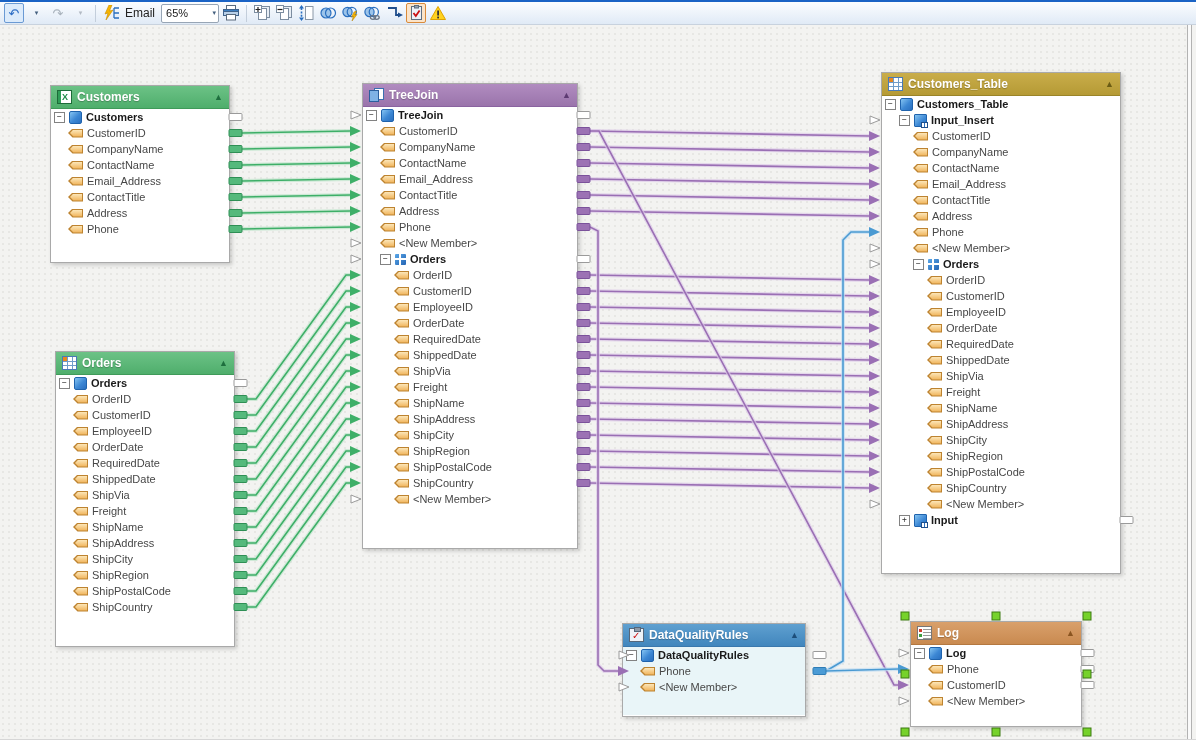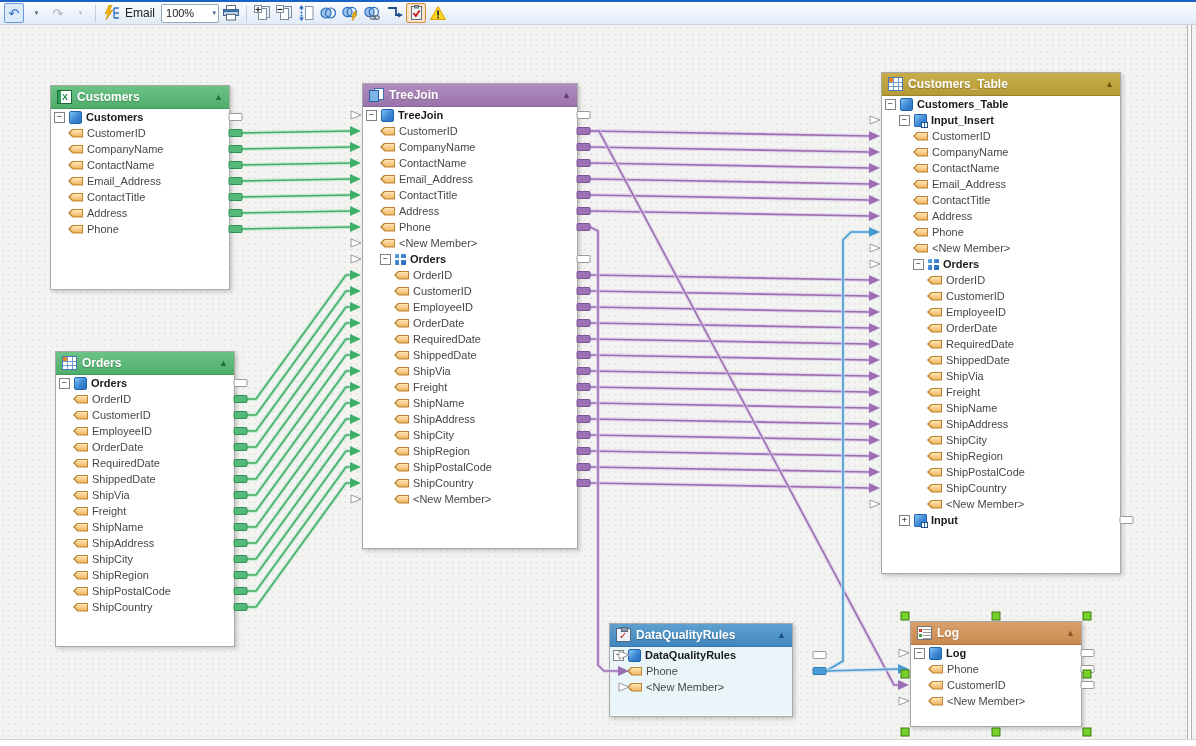--- a/index.html
+++ b/index.html
@@ -118,21 +118,21 @@
 
     <div class="tbtn">
       <svg class="tsvg" width="17" height="16" viewBox="0 0 17 16">
         <polygon points="6,0 2,9 5,8 3,15 10,5 6.5,6 9,0" fill="#f7b500" stroke="#c88a00" stroke-width="0.6"></polygon>
         <path d="M11,3 h5 M11,8 h5 M11,13 h5 M11,3 v10" stroke="#2a6fbf" stroke-width="1.3" fill="none"></path>
       </svg>
     </div>
 
     <span id="zoomlbl">Email</span>
     <div id="zoombox">
-      <span>100%</span>
+      <span>65%</span>
       <span class="caret">▾</span>
     </div>
 
     <div class="tbtn">
       <svg class="tsvg" width="18" height="16" viewBox="0 0 18 16">
         <rect x="4.5" y="0.5" width="9" height="4" fill="#fff" stroke="#5a6b7d"></rect>
         <rect x="1.5" y="4.5" width="15" height="6" fill="#b9d0e8" stroke="#3f638c"></rect>
         <rect x="1.5" y="4.5" width="15" height="2" fill="#3d7ebf" stroke="#3f638c"></rect>
         <rect x="4.5" y="9.5" width="9" height="5.5" fill="#fff" stroke="#5a6b7d"></rect>
       </svg>
@@ -204,21 +204,21 @@
       <svg class="tsvg" width="18" height="16" viewBox="0 0 18 16">
         <polygon points="9,1.5 16.5,14.5 1.5,14.5" fill="#ffd21f" stroke="#e0a300"></polygon>
         <rect x="8.2" y="5.5" width="1.8" height="5" fill="#333"></rect>
         <rect x="8.2" y="11.6" width="1.8" height="1.8" fill="#333"></rect>
       </svg>
     </div>
   </div>
 
   <div id="canvas">
 
-    <div class="comp theme-green" style="left: 50px; top: 60px; width: 180px; height: 205px;">
+    <div class="comp theme-green" style="left: 50px; top: 60px; width: 180px; height: 178px;">
       <div class="hdr">
         <span class="hic ic-excel"></span>
         <span class="htitle">Customers</span>
         <span class="collapse">▲</span>
       </div>
       <div class="rows">
           <div class="row bold" style="padding-left: 3px;">
             <span class="exp">−</span>
             <span class="ic cube"></span>
             <span class="lbl">Customers</span>
@@ -552,21 +552,21 @@
             <span class="lbl">&lt;New Member&gt;</span>
           </div>
           <div class="row bold" style="padding-left: 17px;">
             <span class="exp">+</span>
             <span class="ic tbl"></span>
             <span class="lbl">Input</span>
           </div>
         </div>
     </div>
 
-    <div class="comp theme-blue" style="left: 609px; top: 598px; width: 184px; height: 94px;">
+    <div class="comp theme-blue" style="left: 622px; top: 598px; width: 184px; height: 94px;">
       <div class="hdr">
         <span class="hic ic-clip"></span>
         <span class="htitle">DataQualityRules</span>
         <span class="collapse">▲</span>
       </div>
       <div class="rows">
           <div class="row bold" style="padding-left: 3px;">
             <span class="exp">−</span>
             <span class="ic cube"></span>
             <span class="lbl">DataQualityRules</span>

